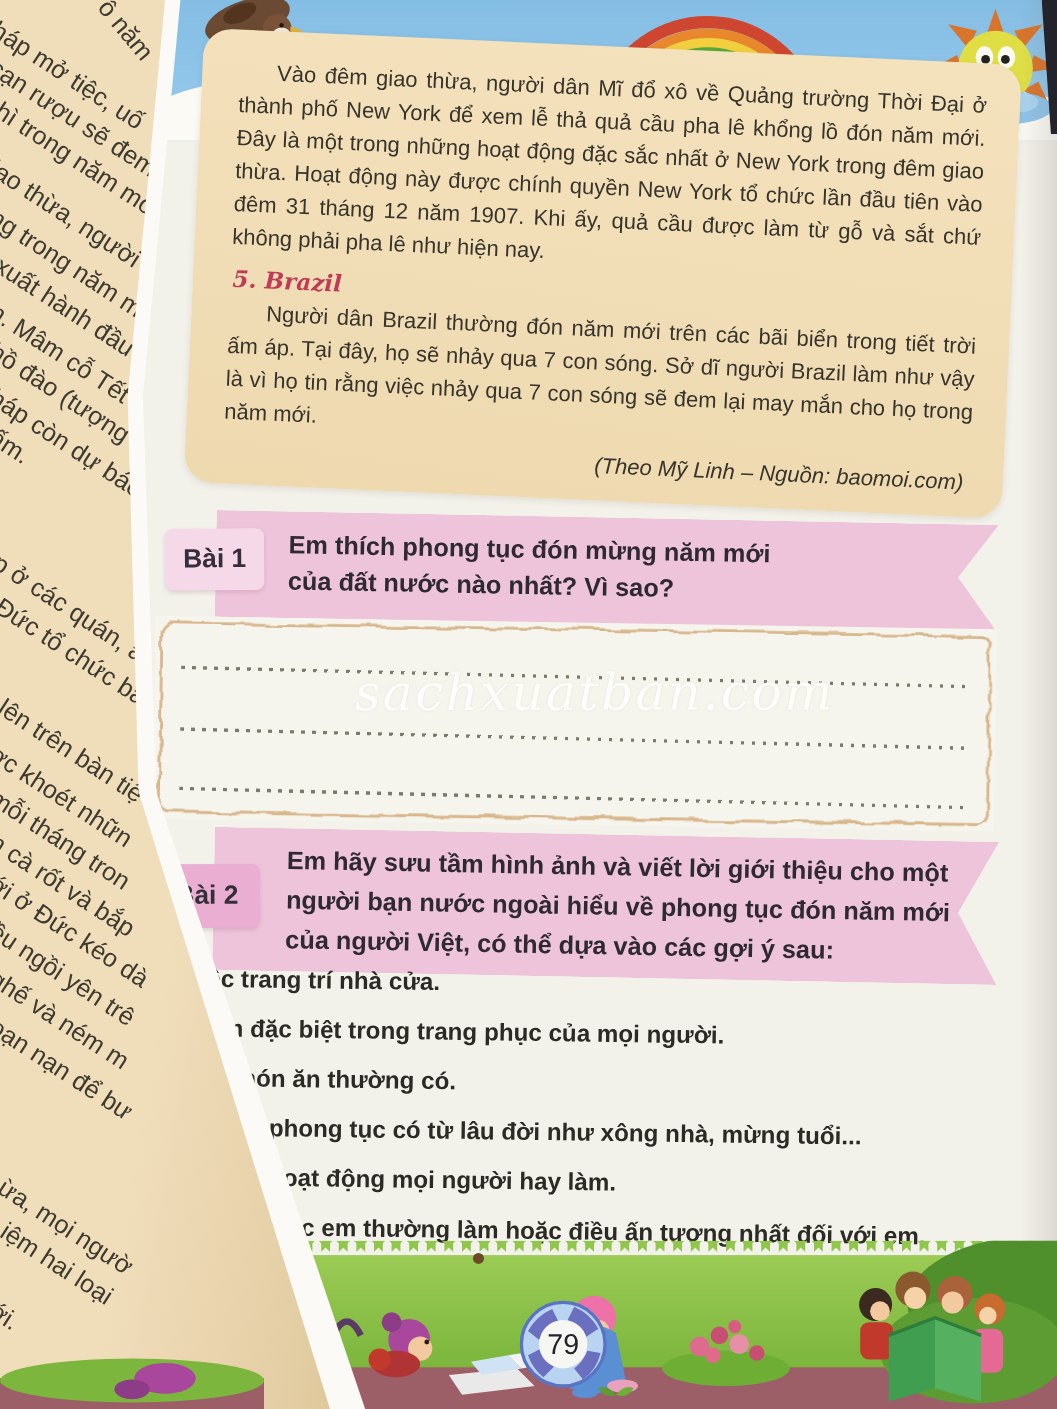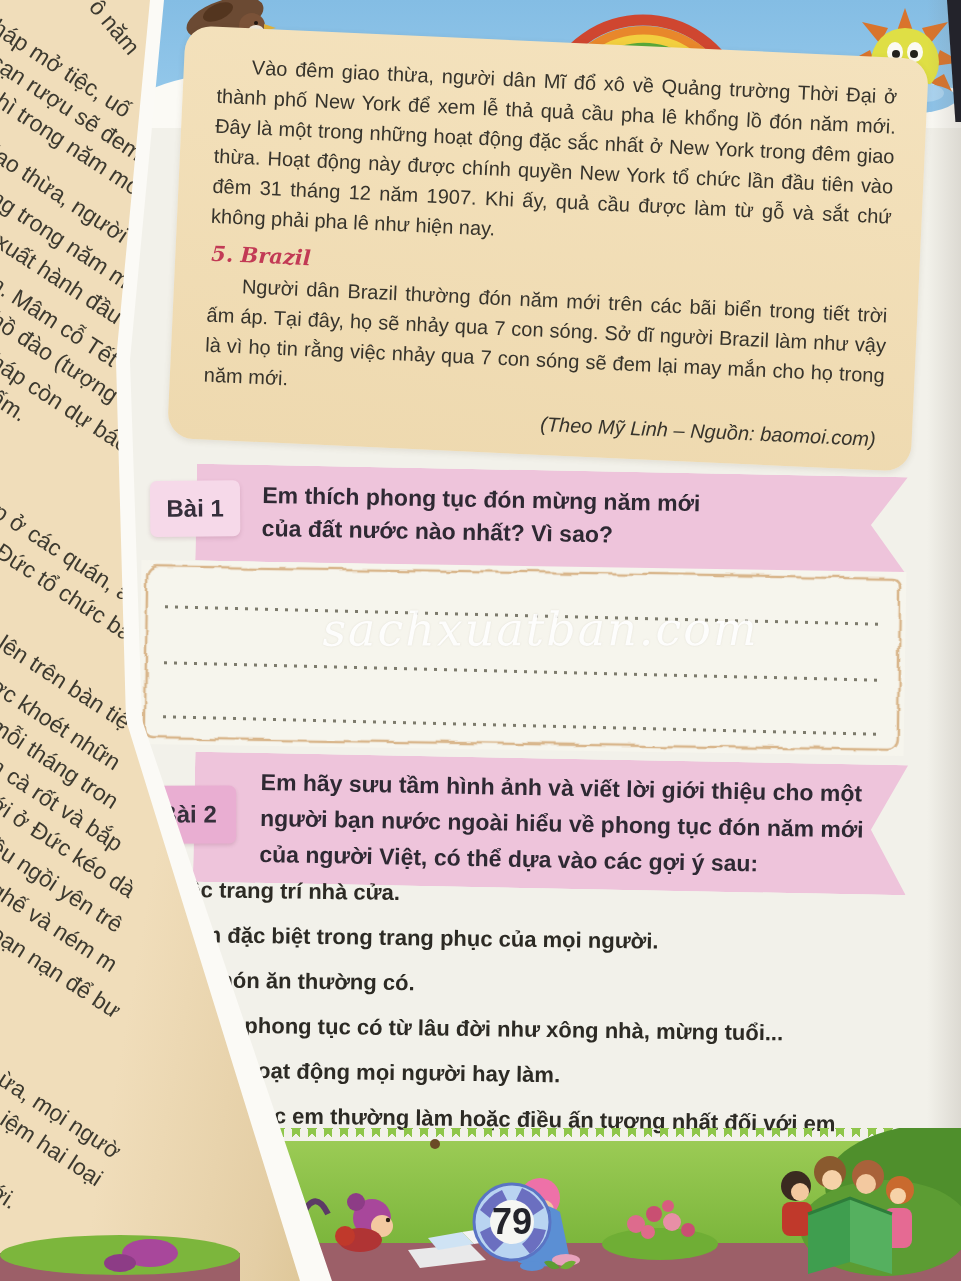--- a/index.html
+++ b/index.html
@@ -66,21 +66,21 @@
      background:
        linear-gradient(-135deg,#8fc64b 7px,transparent 0) 0 0/16px 14px repeat-x,
        linear-gradient(135deg,#8fc64b 7px,transparent 0) 8px 0/16px 14px repeat-x;}
   .grass{position:absolute;left:40px;right:0;top:1141px;height:102px;z-index:4;
      background:linear-gradient(180deg,#9bcb55,#7cb63c);}
   .footer-scene{position:absolute;left:0;top:1128px;z-index:5;}
   .maroon-band{position:absolute;left:0;right:0;top:1240px;height:41px;background:#9c5f68;z-index:3;}
   .badge{position:absolute;left:472px;top:1182px;width:80px;height:80px;z-index:6;}
   .badge svg{position:absolute;left:0;top:0;}
   .badge-number{position:absolute;left:0;top:0;width:80px;height:80px;display:flex;align-items:center;
-     justify-content:center;font-size:36px;font-weight:bold;color:#23232b;}
+     justify-content:center;font-size:26px;font-weight:normal;color:#23232b;}
 
   
   .curl-edge{position:absolute;left:0;top:0;width:345px;height:1281px;z-index:7;background:#fbfaf6;
      clip-path:polygon(0 0,164px 0,130px 360px,142px 720px,332px 1281px,0 1281px);
      box-shadow:4px 0 8px rgba(80,70,50,.25);}
   .left-curl{position:absolute;left:0;top:0;width:330px;height:1281px;z-index:8;
      background:linear-gradient(100deg,#f0ddba 55%,#e4cea5 86%,#dcc493 100%);
      clip-path:polygon(0 0,150px 0,116px 360px,126px 720px,300px 1281px,0 1281px);}
   .fragment{position:absolute;white-space:nowrap;color:#3d3a30;font-size:23px;
      transform-origin:0 0;transform:rotate(33deg);}

